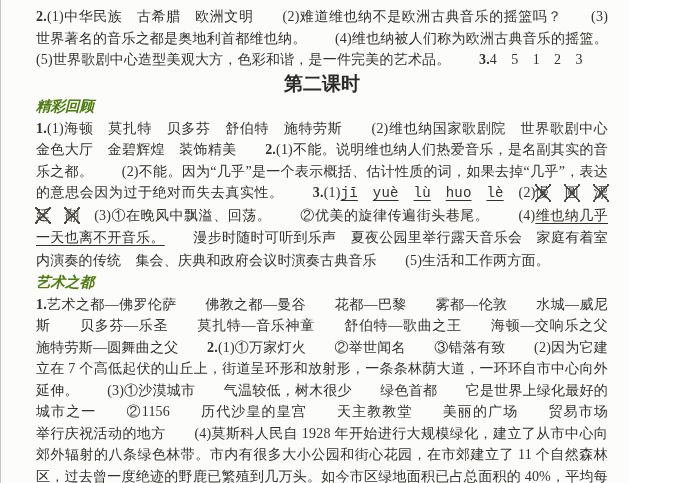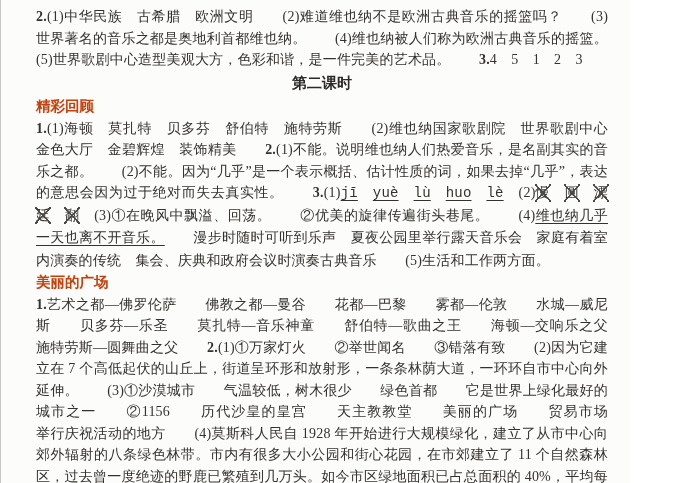--- a/index.html
+++ b/index.html
@@ -28,30 +28,31 @@
     width: 1px;
     background: #c9c7c3;
   }
   .para {
     margin: 0;
     text-align: justify;
     letter-spacing: 0.2px;
   }
   .center-heading {
     margin: 2px 0 2px 0;
-    font-size: 15px;
+    font-size: 19px;
     font-weight: bold;
     text-align: center;
     color: #2c2a27;
   }
   .sec-heading {
     margin: 1px 0 0 0;
     font-size: 14.5px;
     font-weight: bold;
-    color: #c2410c;
+    color: #4d7c0f;
+    font-style: italic;
   }
   
   .seg-p { font-weight: normal; }
   .seg-b { font-weight: bold; }
   .seg-u {
     text-decoration: underline;
     text-decoration-thickness: 1px;
     text-underline-offset: 3px;
     font-family: Liberation Mono, monospace;
   }
@@ -79,17 +80,17 @@
   <div class="scan-edge"></div>
 
   <p class="para"><span class="seg-b">2.</span><span class="seg-p">(1)中华民族　古希腊　欧洲文明　　(2)难道维也纳不是欧洲古典音乐的摇篮吗？　　(3)世界著名的音乐之都是奥地利首都维也纳。　　(4)维也纳被人们称为欧洲古典音乐的摇篮。　　(5)世界歌剧中心造型美观大方，色彩和谐，是一件完美的艺术品。　　</span><span class="seg-b">3.</span><span class="seg-p">4　5　1　2　3</span></p>
 
   <h2 class="center-heading">第二课时</h2>
 
   <h3 class="sec-heading">精彩回顾</h3>
 
   <p class="para"><span class="seg-b">1.</span><span class="seg-p">(1)海顿　莫扎特　贝多芬　舒伯特　施特劳斯　　(2)维也纳国家歌剧院　世界歌剧中心　金色大厅　金碧辉煌　装饰精美　　</span><span class="seg-b">2.</span><span class="seg-p">(1)不能。说明维也纳人们热爱音乐，是名副其实的音乐之都。　　(2)不能。因为“几乎”是一个表示概括、估计性质的词，如果去掉“几乎”，表达的意思会因为过于绝对而失去真实性。　　</span><span class="seg-b">3.</span><span class="seg-p">(1)</span><span class="seg-u">jī</span><span class="seg-p">　</span><span class="seg-u">yuè</span><span class="seg-p">　</span><span class="seg-u">lù</span><span class="seg-p">　</span><span class="seg-u">huo</span><span class="seg-p">　</span><span class="seg-u">lè</span><span class="seg-p">　(2)</span><span class="seg-x">慢</span><span class="seg-p">　</span><span class="seg-x">圆</span><span class="seg-p">　</span><span class="seg-x">漂</span><span class="seg-p">　</span><span class="seg-x">廷</span><span class="seg-p">　</span><span class="seg-x">翻</span><span class="seg-p">　(3)①在晚风中飘溢、回荡。　　②优美的旋律传遍街头巷尾。　　(4)</span><span class="seg-u">维也纳几乎一天也离不开音乐。</span><span class="seg-p">　　漫步时随时可听到乐声　夏夜公园里举行露天音乐会　家庭有着室内演奏的传统　集会、庆典和政府会议时演奏古典音乐　　(5)生活和工作两方面。</span></p>
 
-  <h3 class="sec-heading">美丽的广场</h3>
+  <h3 class="sec-heading">艺术之都</h3>
 
   <p class="para"><span class="seg-b">1.</span><span class="seg-p">艺术之都—佛罗伦萨　　佛教之都—曼谷　　花都—巴黎　　雾都—伦敦　　水城—威尼斯　　贝多芬—乐圣　　莫扎特—音乐神童　　舒伯特—歌曲之王　　海顿—交响乐之父　　施特劳斯—圆舞曲之父　　</span><span class="seg-b">2.</span><span class="seg-p">(1)①万家灯火　　②举世闻名　　③错落有致　　(2)因为它建立在 7 个高低起伏的山丘上，街道呈环形和放射形，一条条林荫大道，一环环自市中心向外延伸。　　(3)①沙漠城市　　气温较低，树木很少　　绿色首都　　它是世界上绿化最好的城市之一　　②1156　　历代沙皇的皇宫　　天主教教堂　　美丽的广场　　贸易市场　　举行庆祝活动的地方　　(4)莫斯科人民自 1928 年开始进行大规模绿化，建立了从市中心向郊外辐射的八条绿色林带。市内有很多大小公园和街心花园，在市郊建立了 11 个自然森林区，过去曾一度绝迹的野鹿已繁殖到几万头。如今市区绿地面积已占总面积的 40%，平均每个莫斯科人拥有绿地 44 平方米。</span></p>
 
 </div>
 
 </body></html>

